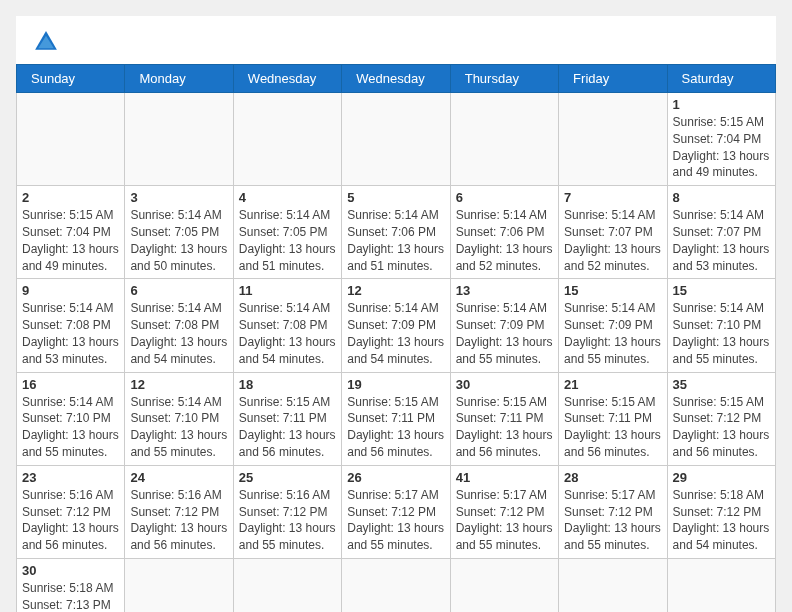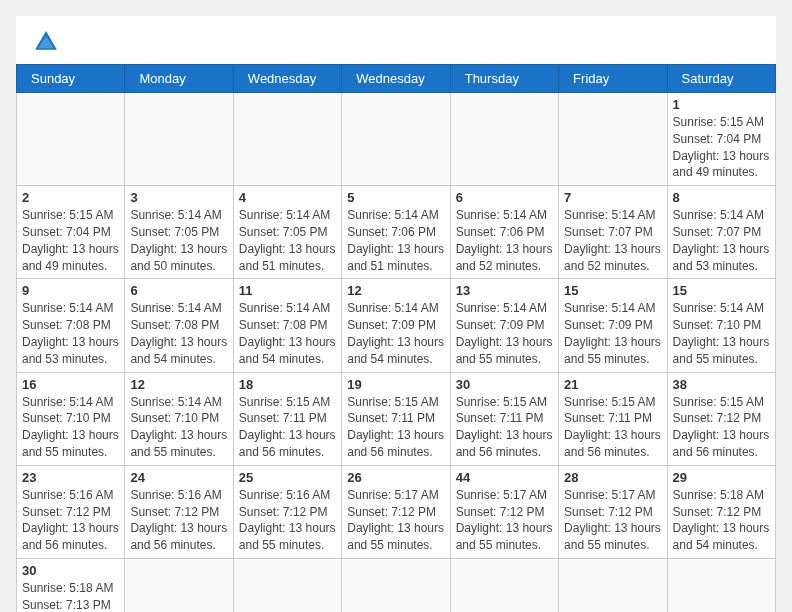--- a/index.html
+++ b/index.html
@@ -285,21 +285,21 @@
 and 56 minutes.</div>
           </td>
           <td>
             <span class="day-num">21</span>
             <div class="day-info" style="white-space: pre-line;">Sunrise: 5:15 AM
 Sunset: 7:11 PM
 Daylight: 13 hours
 and 56 minutes.</div>
           </td>
           <td>
-            <span class="day-num">38</span>
+            <span class="day-num">35</span>
             <div class="day-info" style="white-space: pre-line;">Sunrise: 5:15 AM
 Sunset: 7:12 PM
 Daylight: 13 hours
 and 56 minutes.</div>
           </td>
         </tr>
         <tr class="week-row">
           <td>
             <span class="day-num">23</span>
             <div class="day-info" style="white-space: pre-line;">Sunrise: 5:16 AM
@@ -322,21 +322,21 @@
 and 55 minutes.</div>
           </td>
           <td>
             <span class="day-num">26</span>
             <div class="day-info" style="white-space: pre-line;">Sunrise: 5:17 AM
 Sunset: 7:12 PM
 Daylight: 13 hours
 and 55 minutes.</div>
           </td>
           <td>
-            <span class="day-num">44</span>
+            <span class="day-num">41</span>
             <div class="day-info" style="white-space: pre-line;">Sunrise: 5:17 AM
 Sunset: 7:12 PM
 Daylight: 13 hours
 and 55 minutes.</div>
           </td>
           <td>
             <span class="day-num">28</span>
             <div class="day-info" style="white-space: pre-line;">Sunrise: 5:17 AM
 Sunset: 7:12 PM
 Daylight: 13 hours

